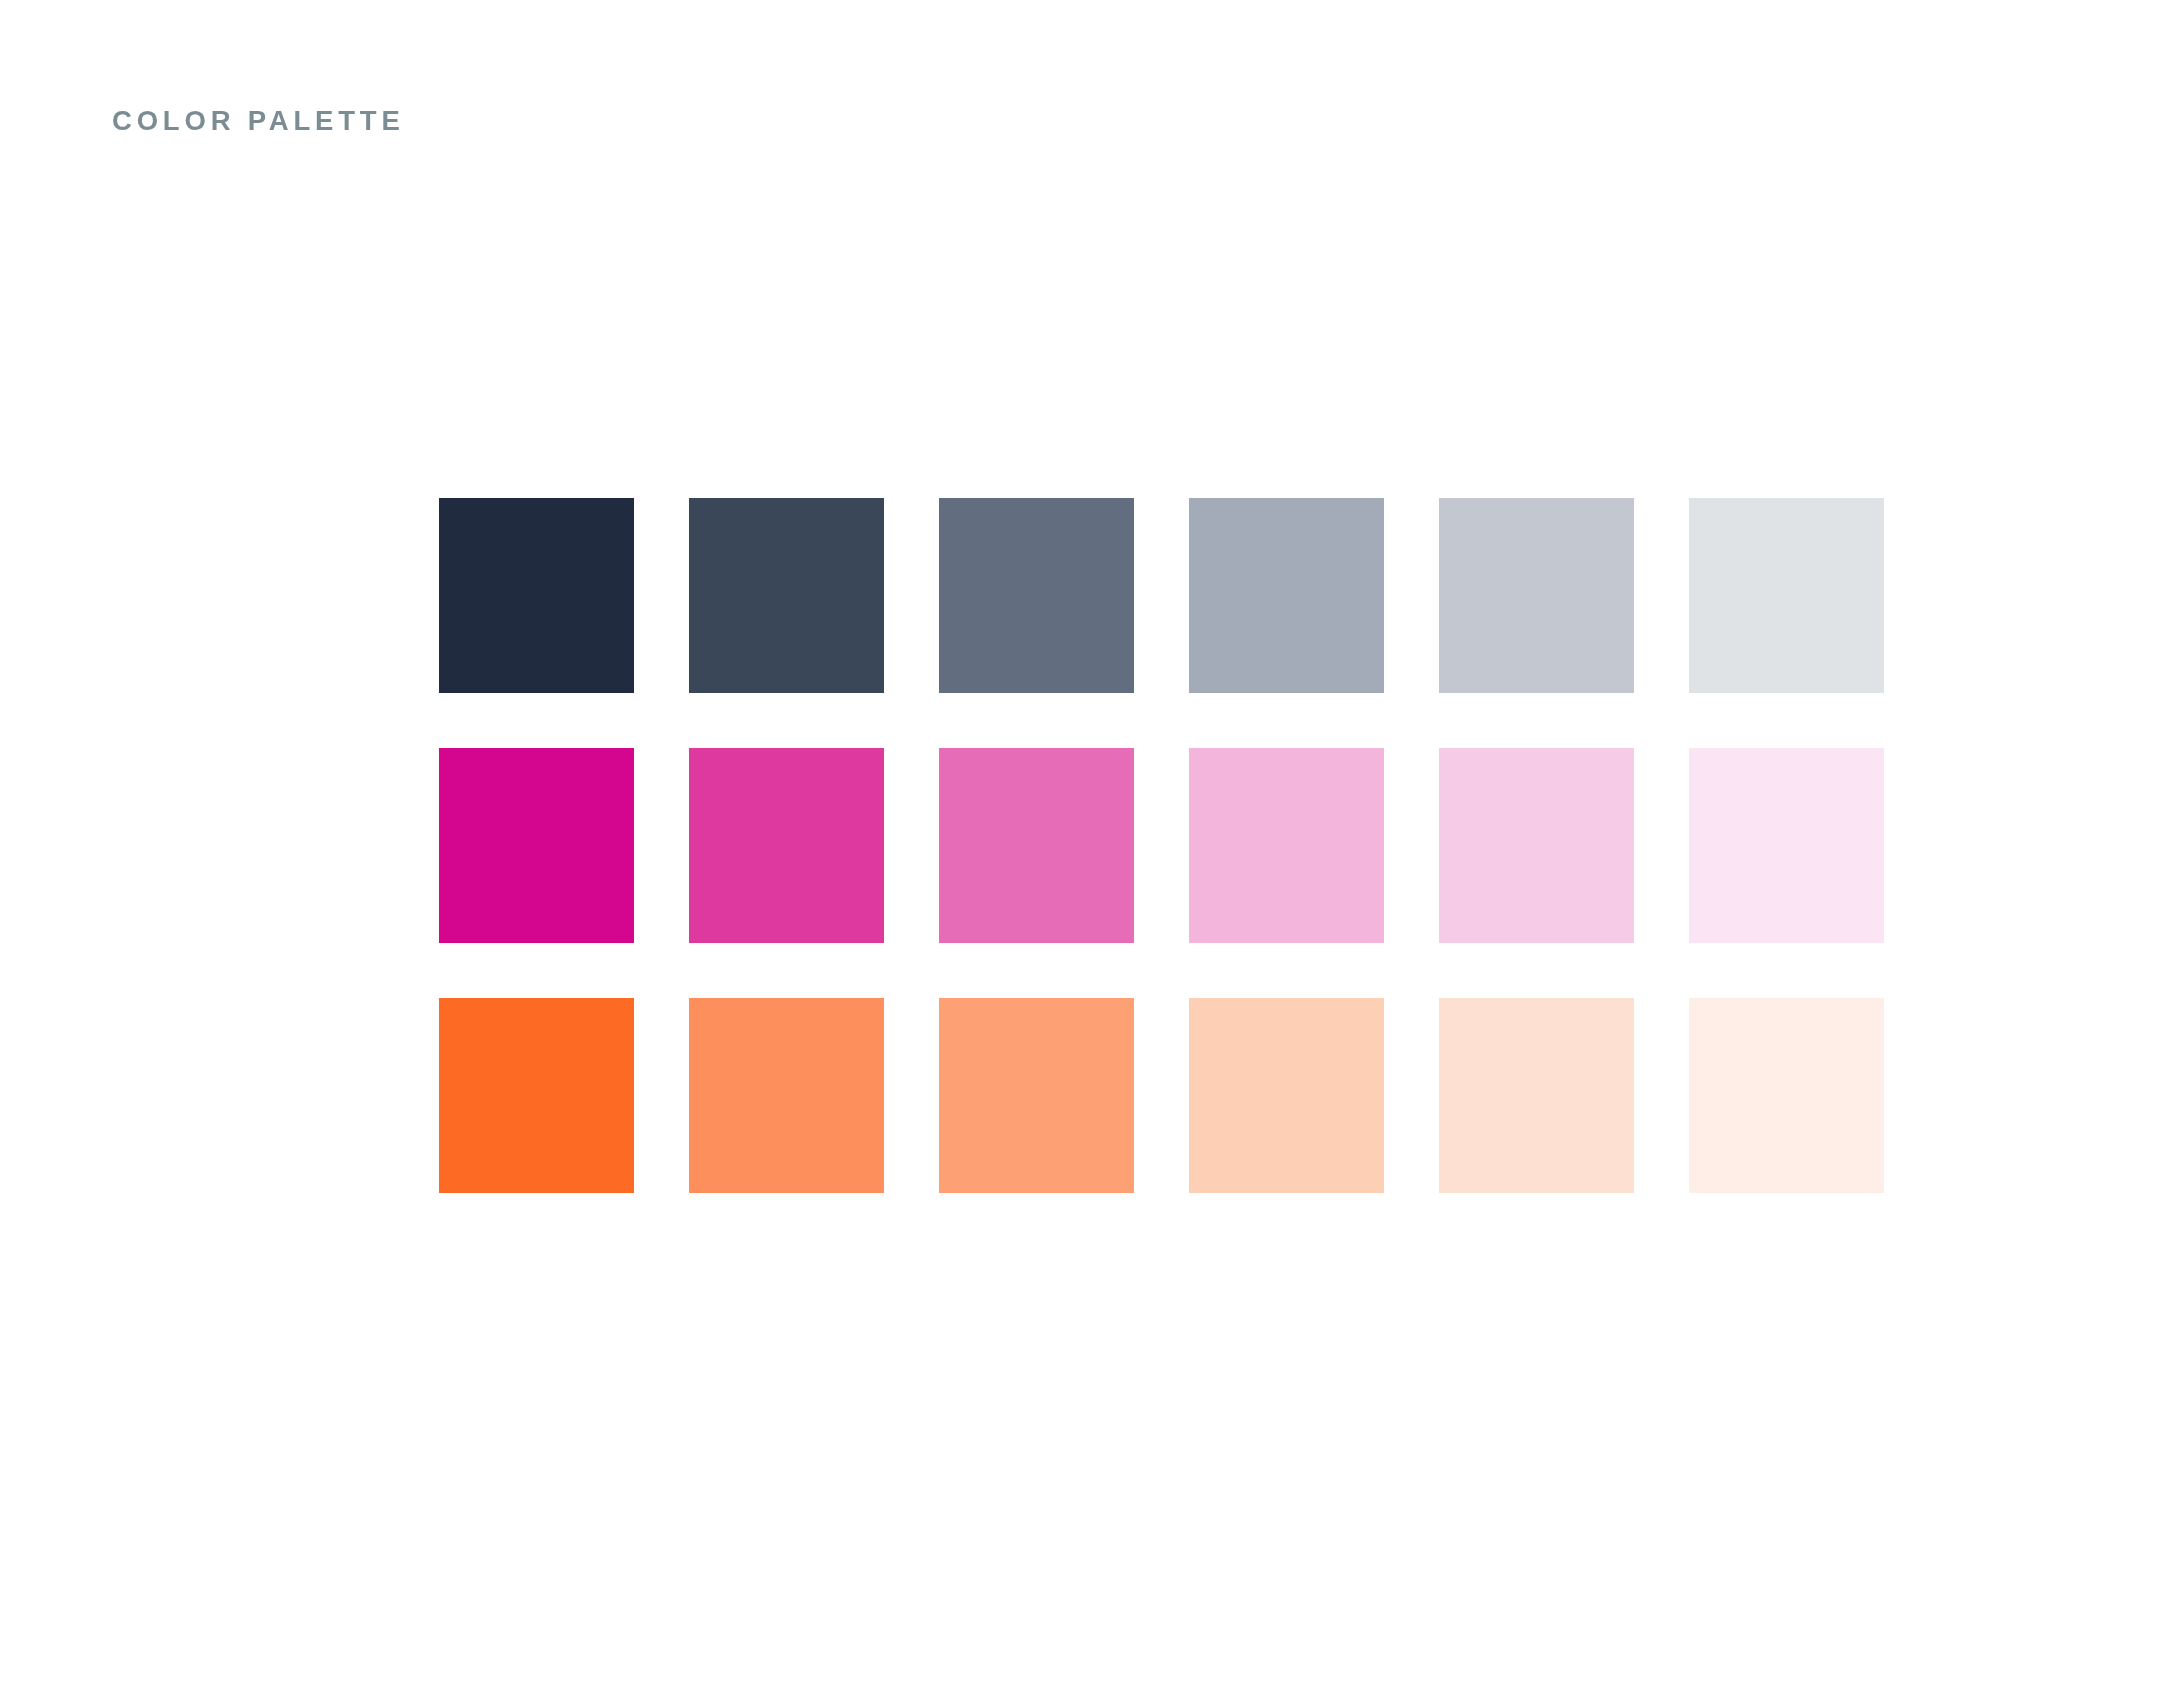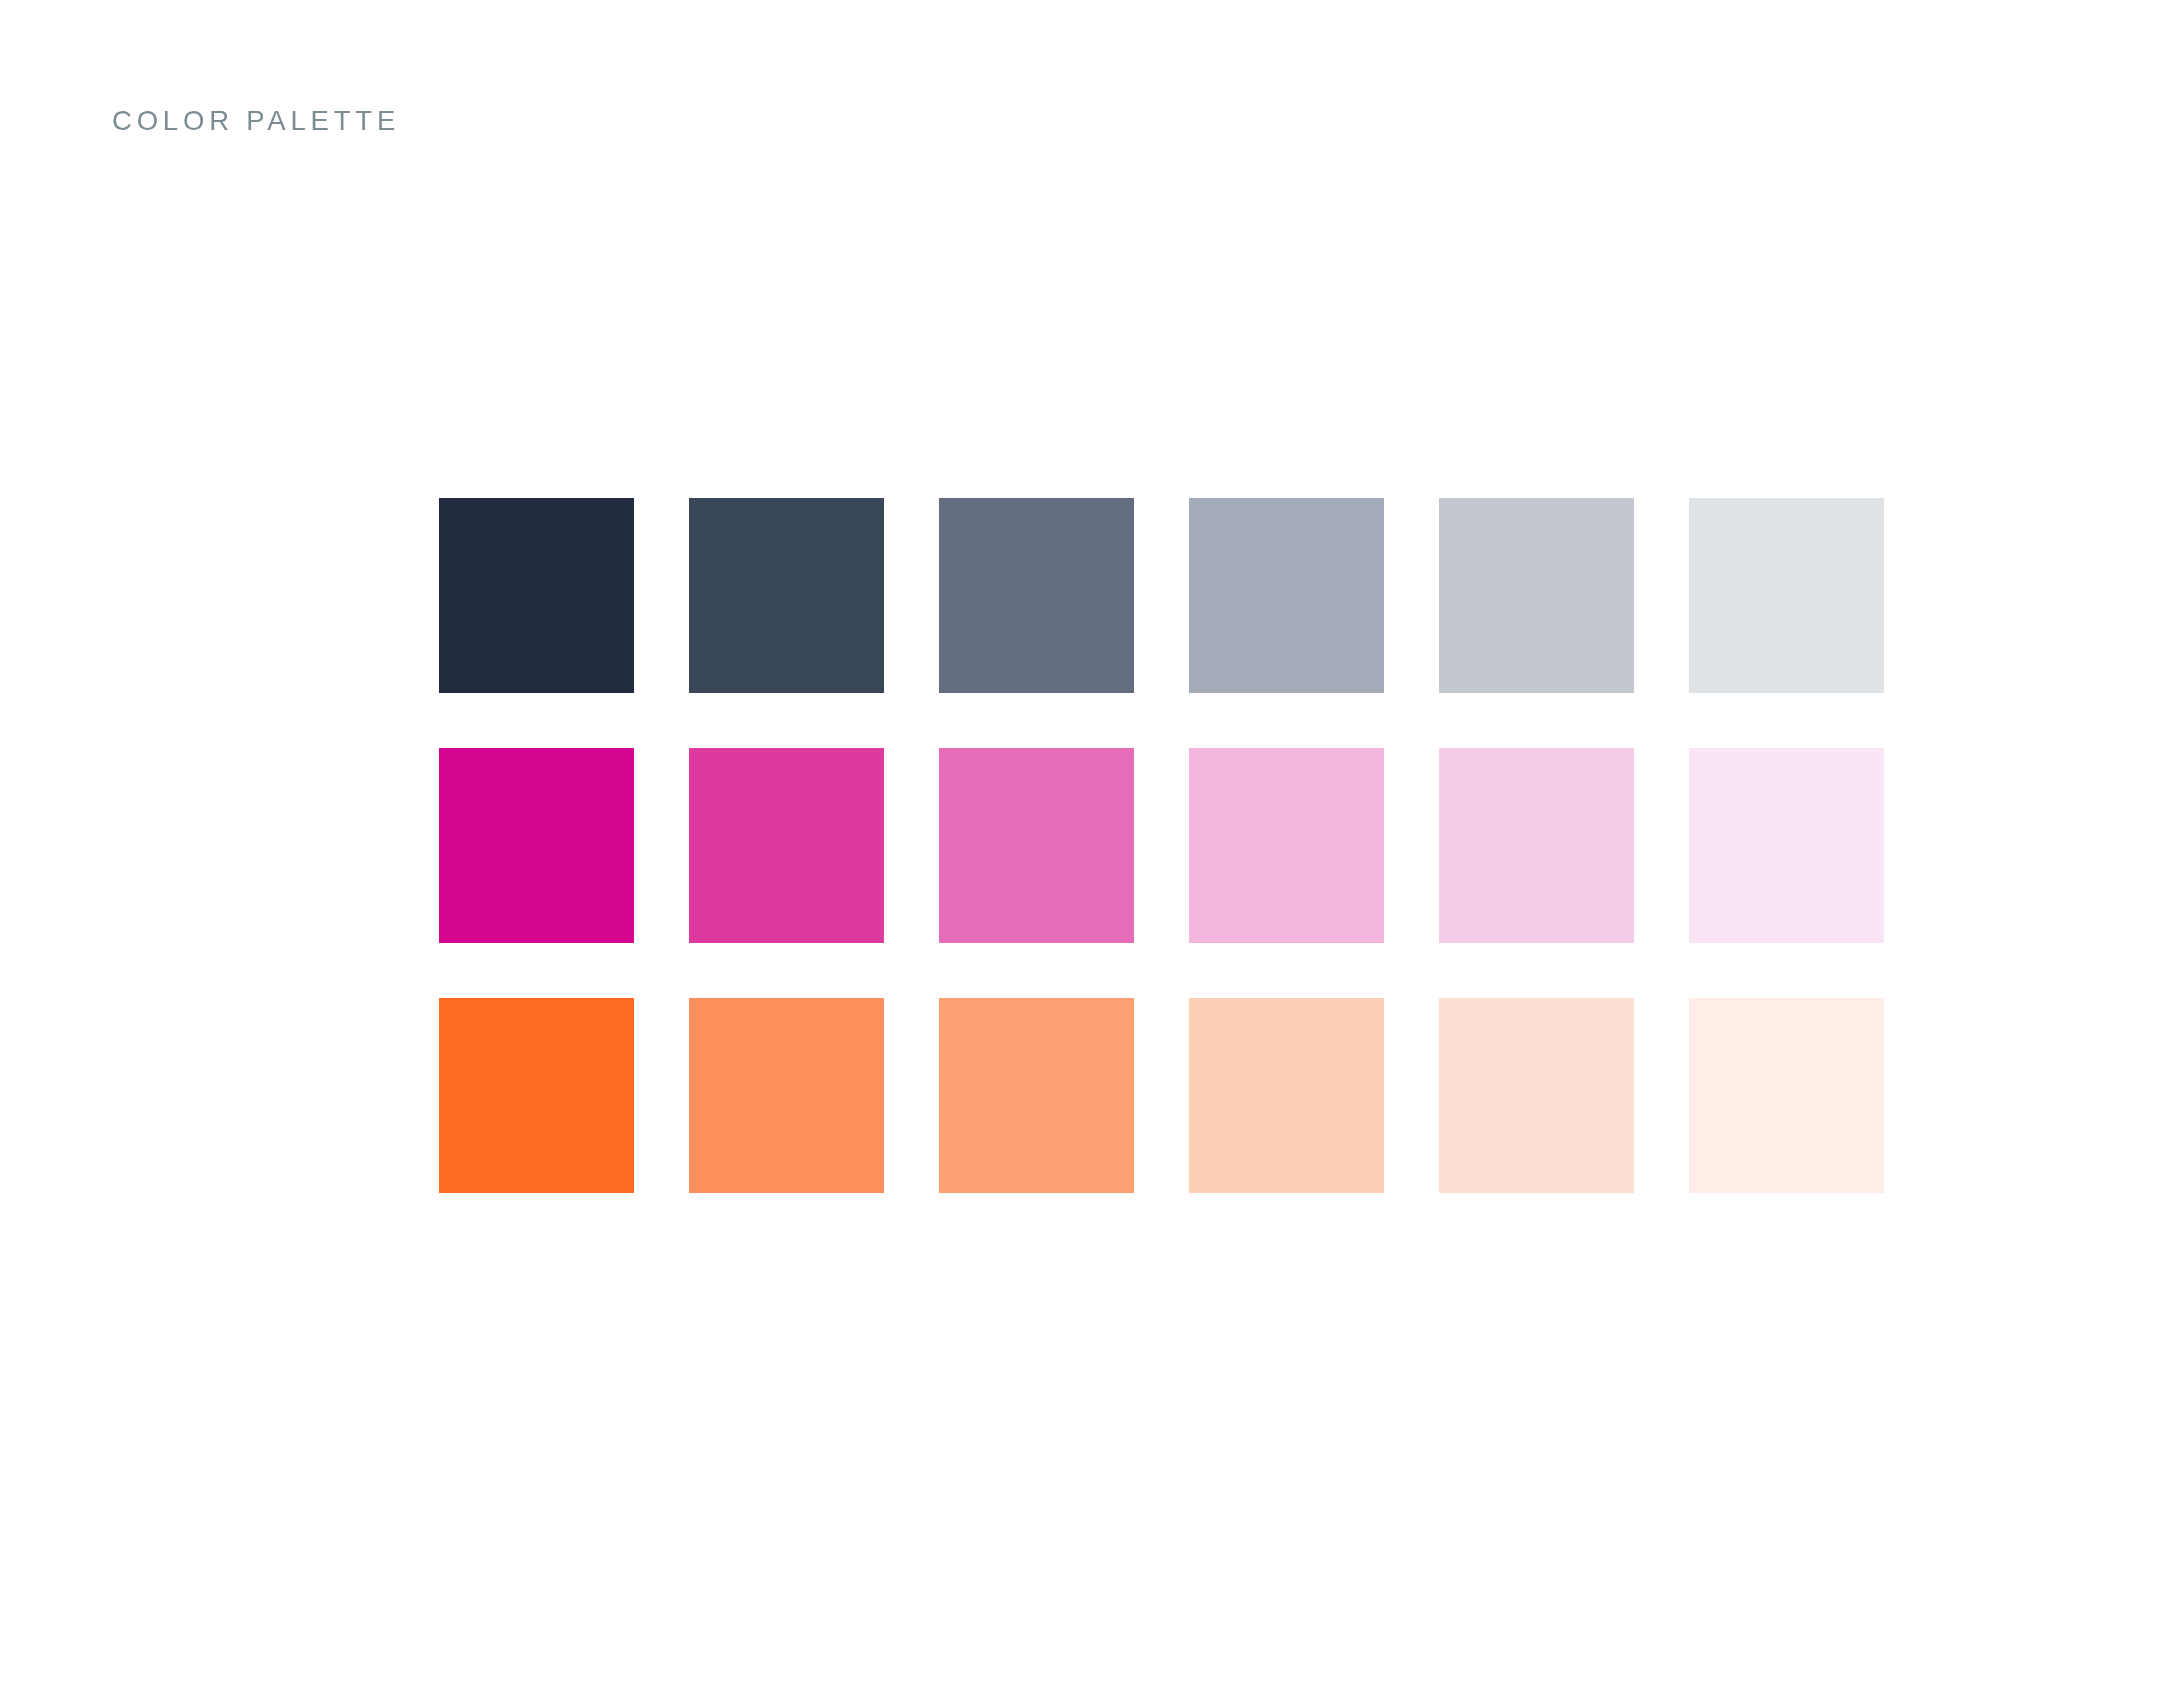--- a/index.html
+++ b/index.html
@@ -15,21 +15,21 @@
     position: relative;
   }
 
   
   #page-title {
     position: absolute;
     left: 112px;
     top: 104px;
     font-size: 27.5px;
     letter-spacing: 4.8px;
-    font-weight: 400;
+    font-weight: 700;
     color: #7b8c93;
     white-space: nowrap;
     line-height: 1.2;
   }
 
   
   #palette-grid {
     position: absolute;
     left: 0;
     top: 498px;

